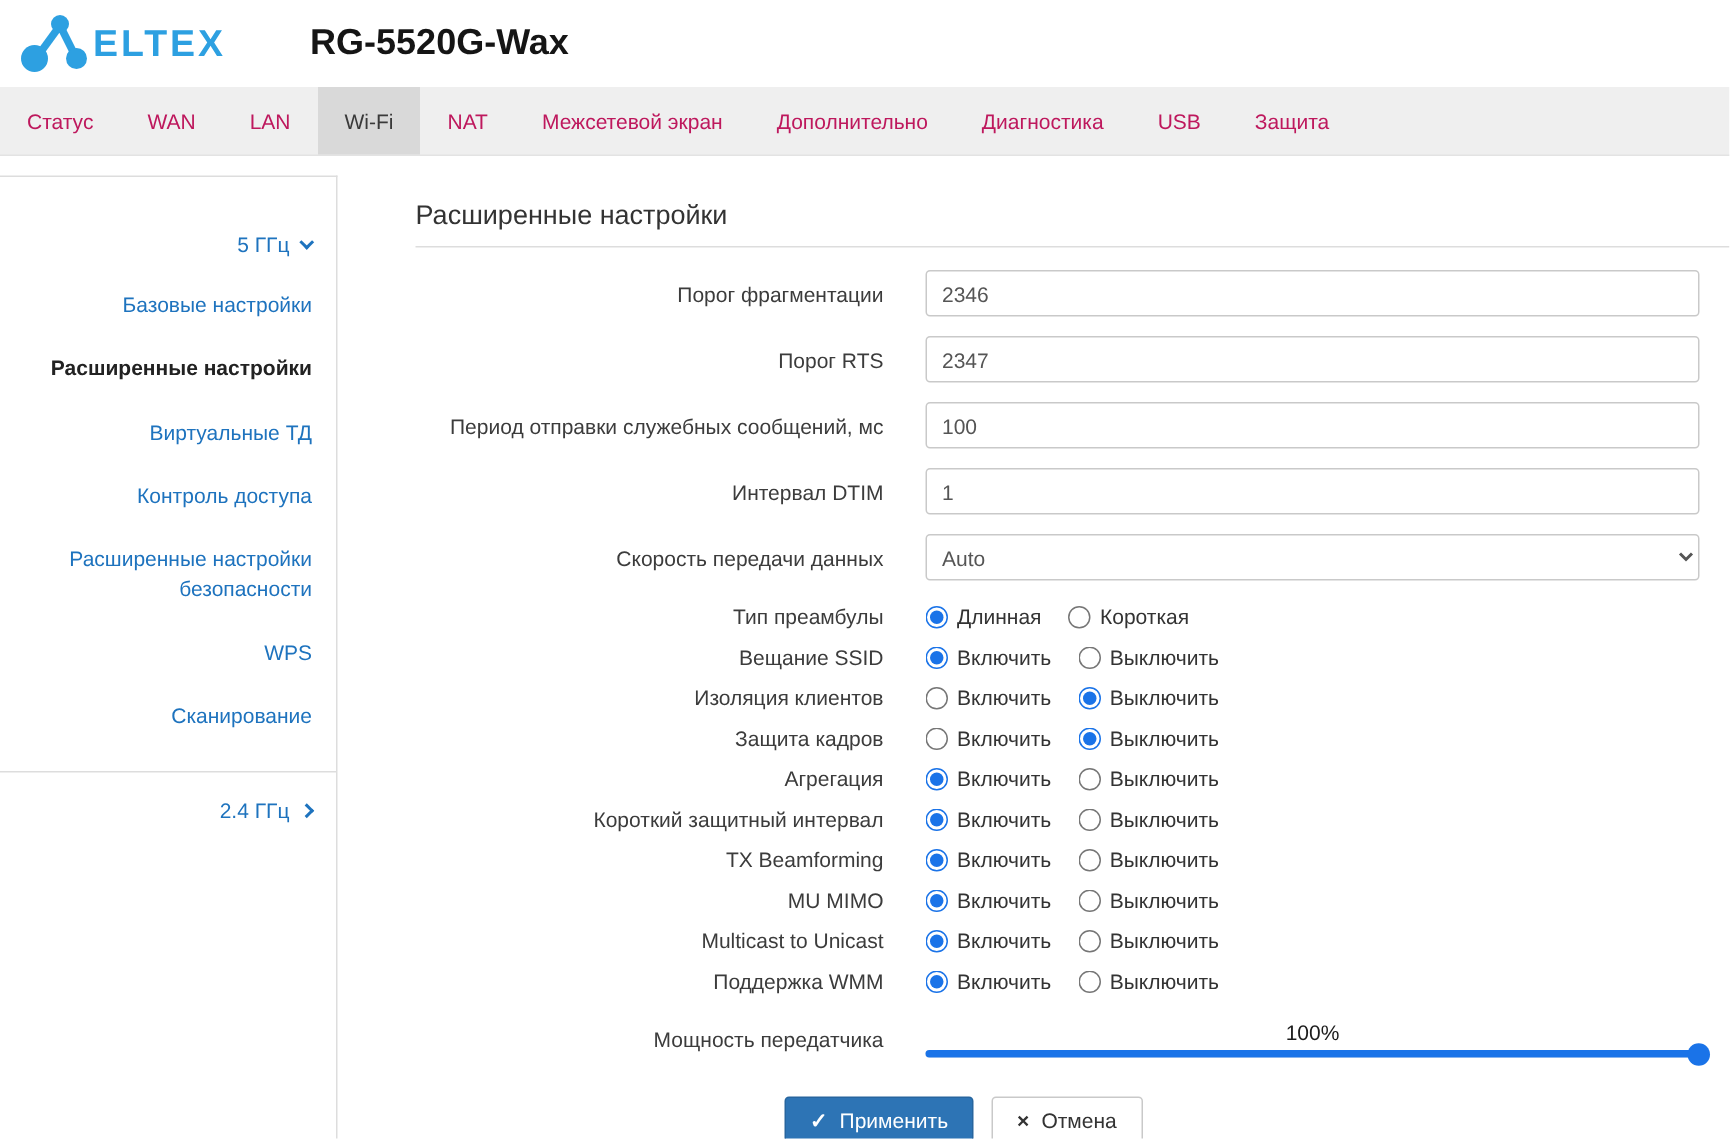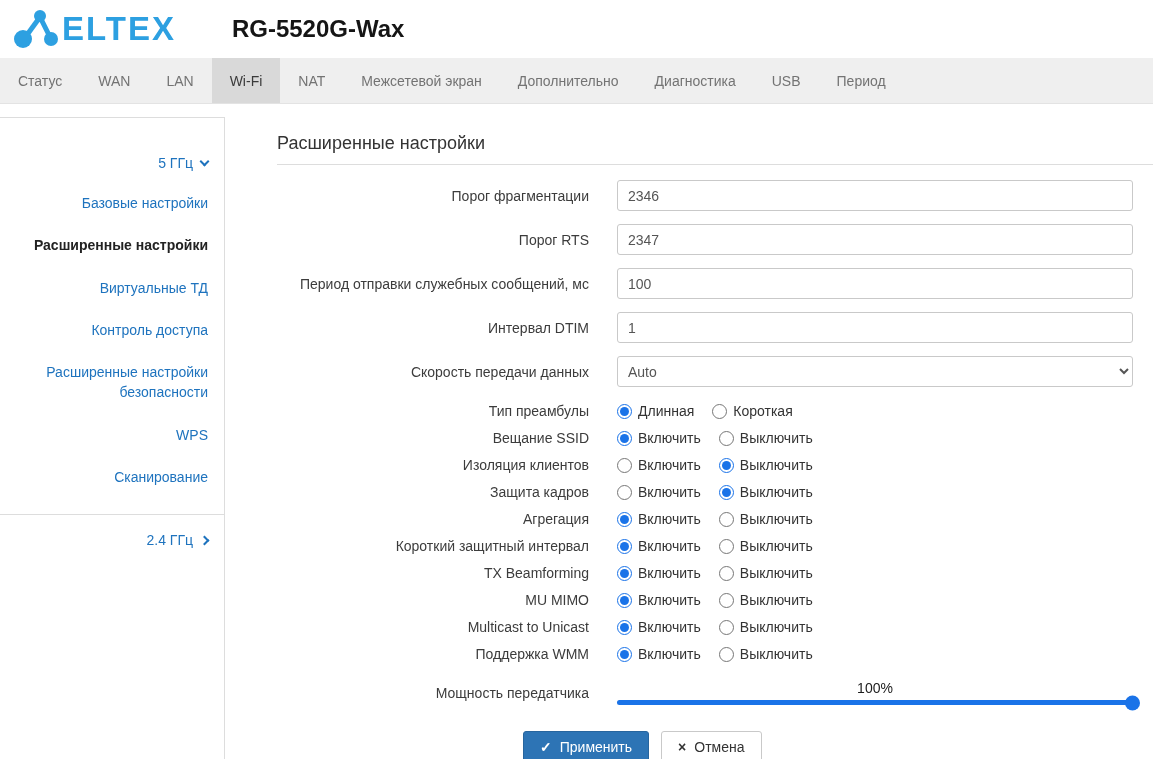--- a/index.html
+++ b/index.html
@@ -2,26 +2,26 @@
 <html><head>
 <meta charset="utf-8">
 <style>
   * { box-sizing: border-box; margin: 0; padding: 0; }
   html, body { width: 1153px; height: 759px; overflow: hidden; background: #fff;
     font-family: "Liberation Sans", sans-serif; }
 
   
   .header { height: 58px; display: flex; align-items: center; padding-left: 10px; background: #fff; }
   .logo { display: flex; align-items: center; }
-  .brand-text { color: #2da0e1; font-size: 33px; font-weight: 700; letter-spacing: 2px; margin-left: 2px; }
+  .brand-text { color: #2da0e1; font-size: 25px; font-weight: 700; letter-spacing: 2px; margin-left: 2px; }
   .model { font-size: 24px; font-weight: 700; color: #151515; margin-left: 56px; }
 
   
   .nav { height: 46px; background: #efefef; display: flex; align-items: stretch; border-bottom: 1px solid #e3e3e3; }
-  .tab { display: flex; align-items: center; padding: 0 18px; font-size: 14px; color: #737373; cursor: pointer; white-space: nowrap; }
+  .tab { display: flex; align-items: center; padding: 0 18px; font-size: 14px; color: #be185d; cursor: pointer; white-space: nowrap; }
   .tab.active { background: #d9d9d9; color: #3a3a3a; }
 
   
   .content { display: flex; margin-top: 13px; }
   .sidebar { width: 225px; flex-shrink: 0; border-top: 1px solid #ddd; border-right: 1px solid #ddd;
     min-height: 470px; padding: 26px 0 10px 0; text-align: right; }
   .side-group { color: #1e73be; font-size: 14px; padding: 11px 16px 11px 10px; cursor: pointer; }
   .side-item { display: block; text-decoration: none; color: #1e73be; font-size: 14px;
     padding: 11px 16px 11px 30px; line-height: 1.45; cursor: pointer; }
   .side-item.active { color: #222; font-weight: 700; }
@@ -87,21 +87,21 @@
 <div class="nav">
   <div class="tab">Статус</div>
   <div class="tab">WAN</div>
   <div class="tab">LAN</div>
   <div class="tab active">Wi-Fi</div>
   <div class="tab">NAT</div>
   <div class="tab">Межсетевой экран</div>
   <div class="tab">Дополнительно</div>
   <div class="tab">Диагностика</div>
   <div class="tab">USB</div>
-  <div class="tab">Период</div>
+  <div class="tab">Защита</div>
 </div>
 
 <div class="content">
 
   <aside class="sidebar">
     <div class="side-group">
       <span>5 ГГц</span><span class="chev down"></span>
     </div>
     <a class="side-item">Базовые настройки</a>
     <a class="side-item active">Расширенные настройки</a>

